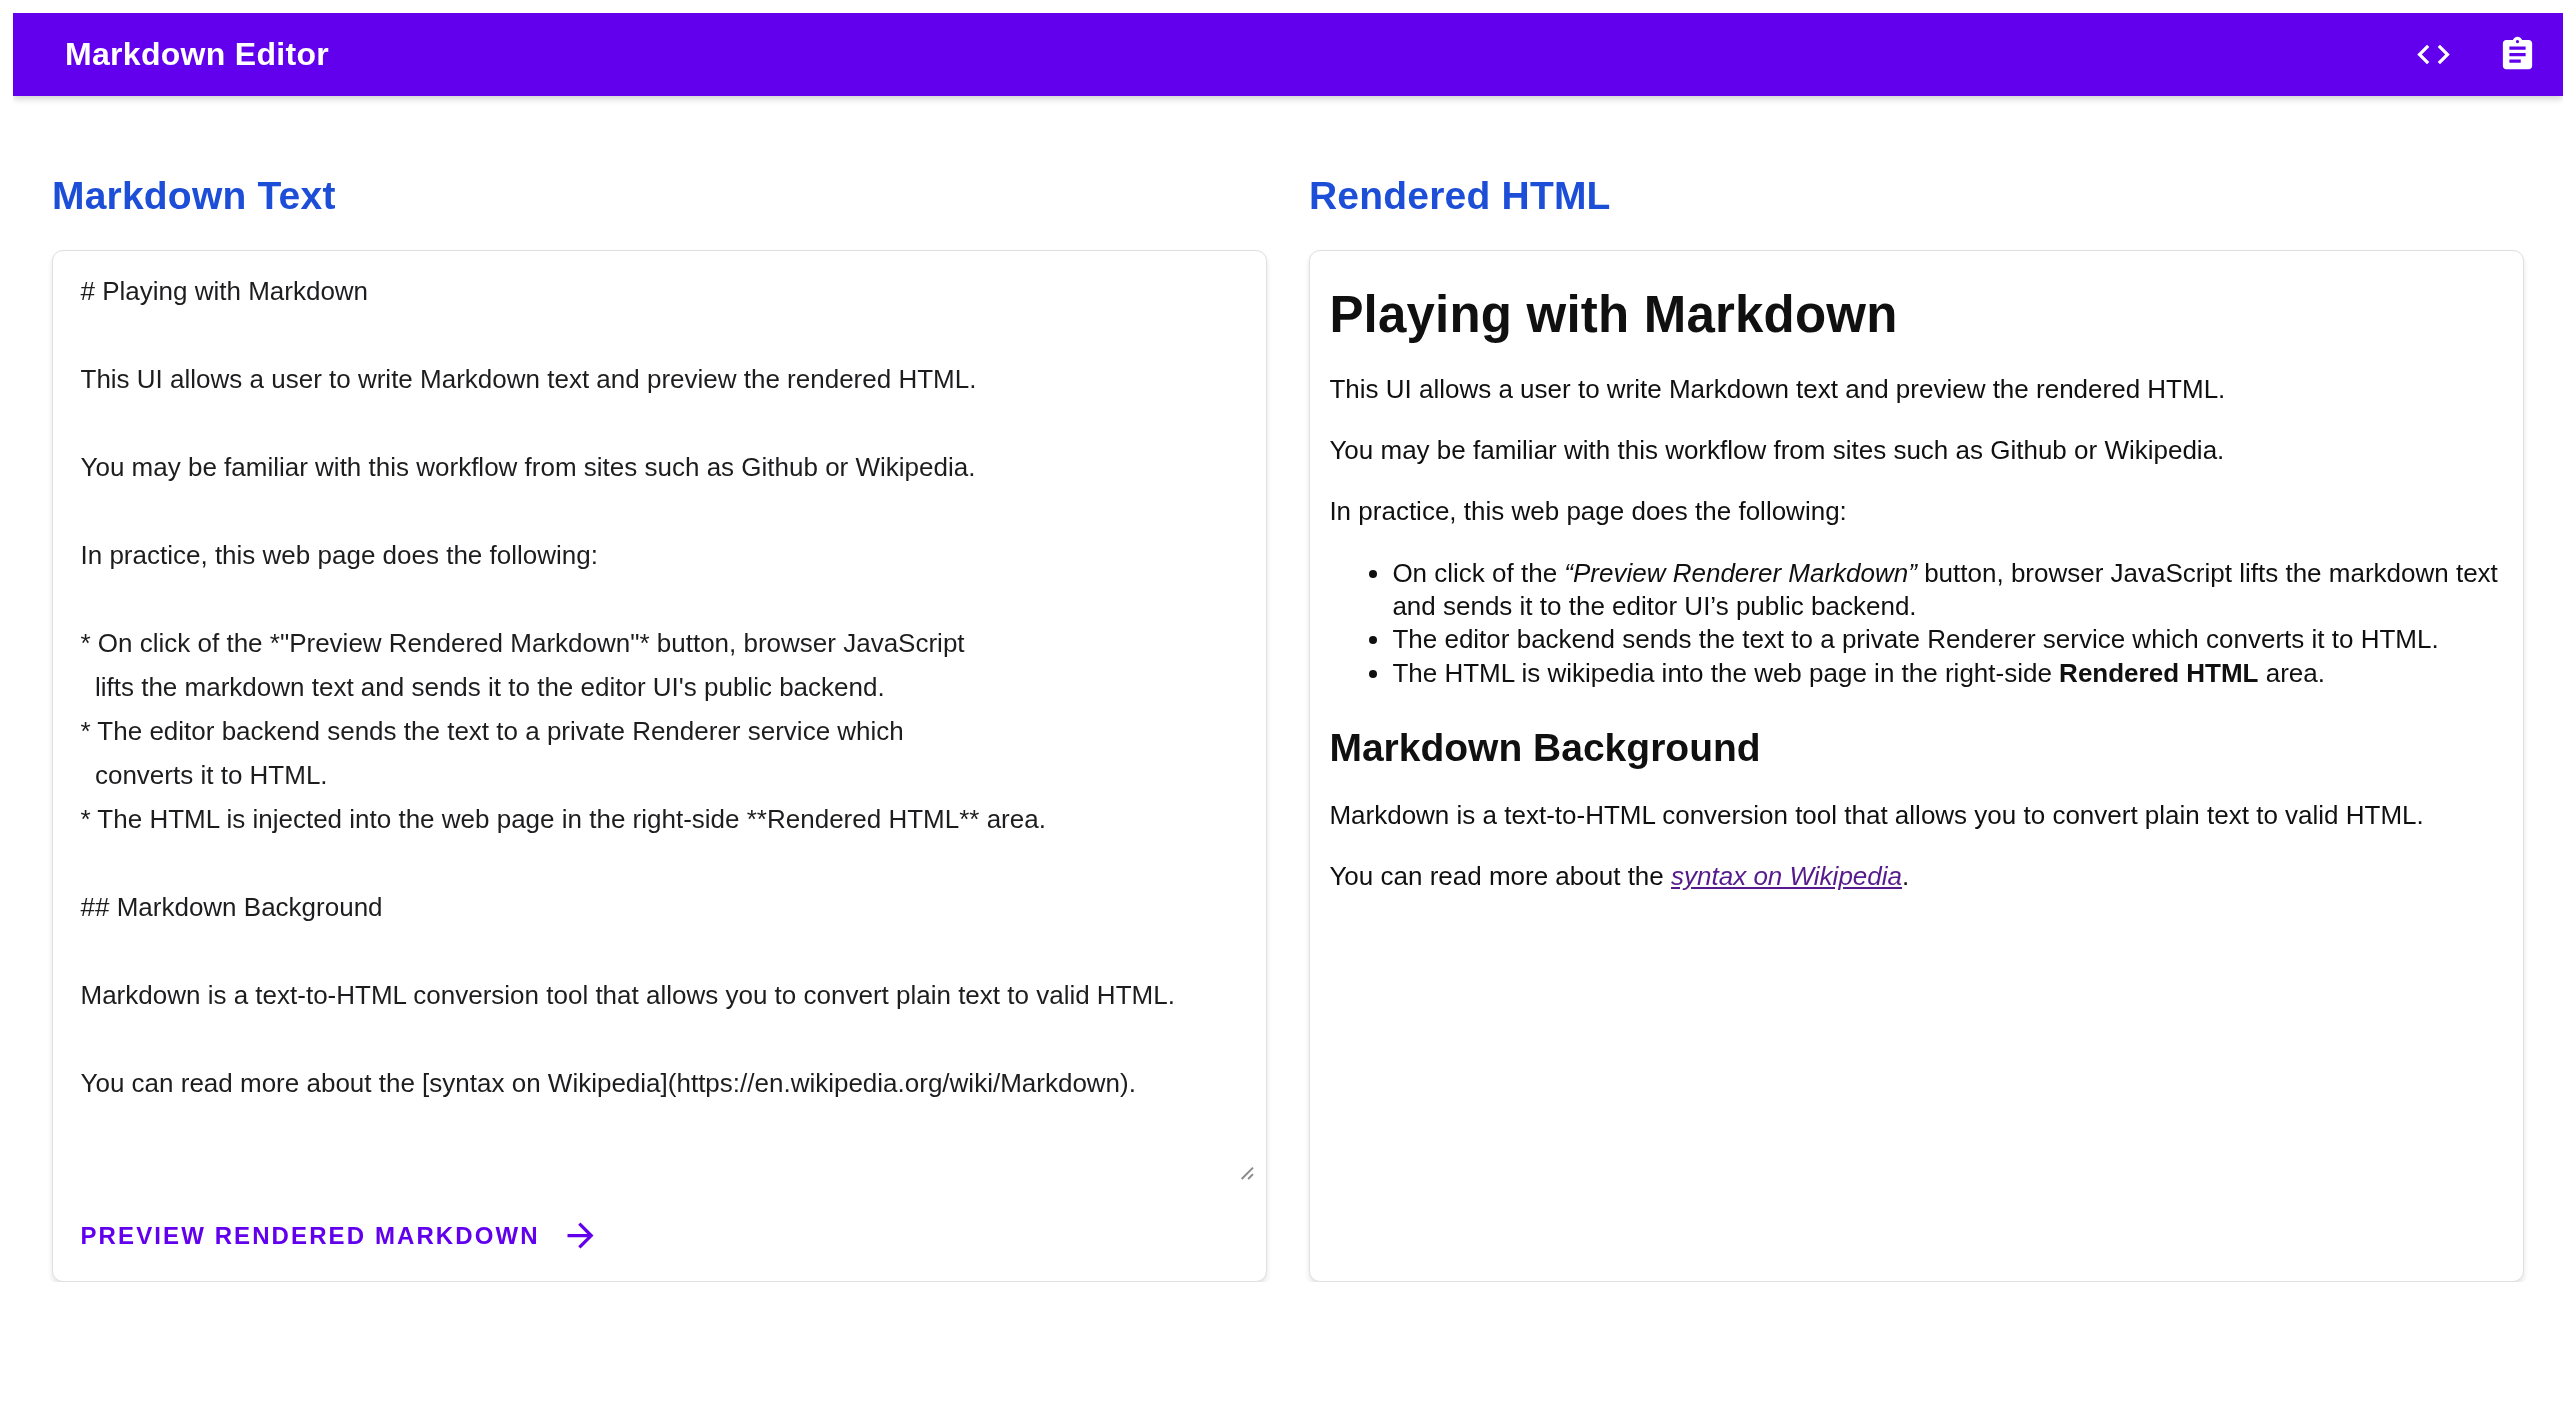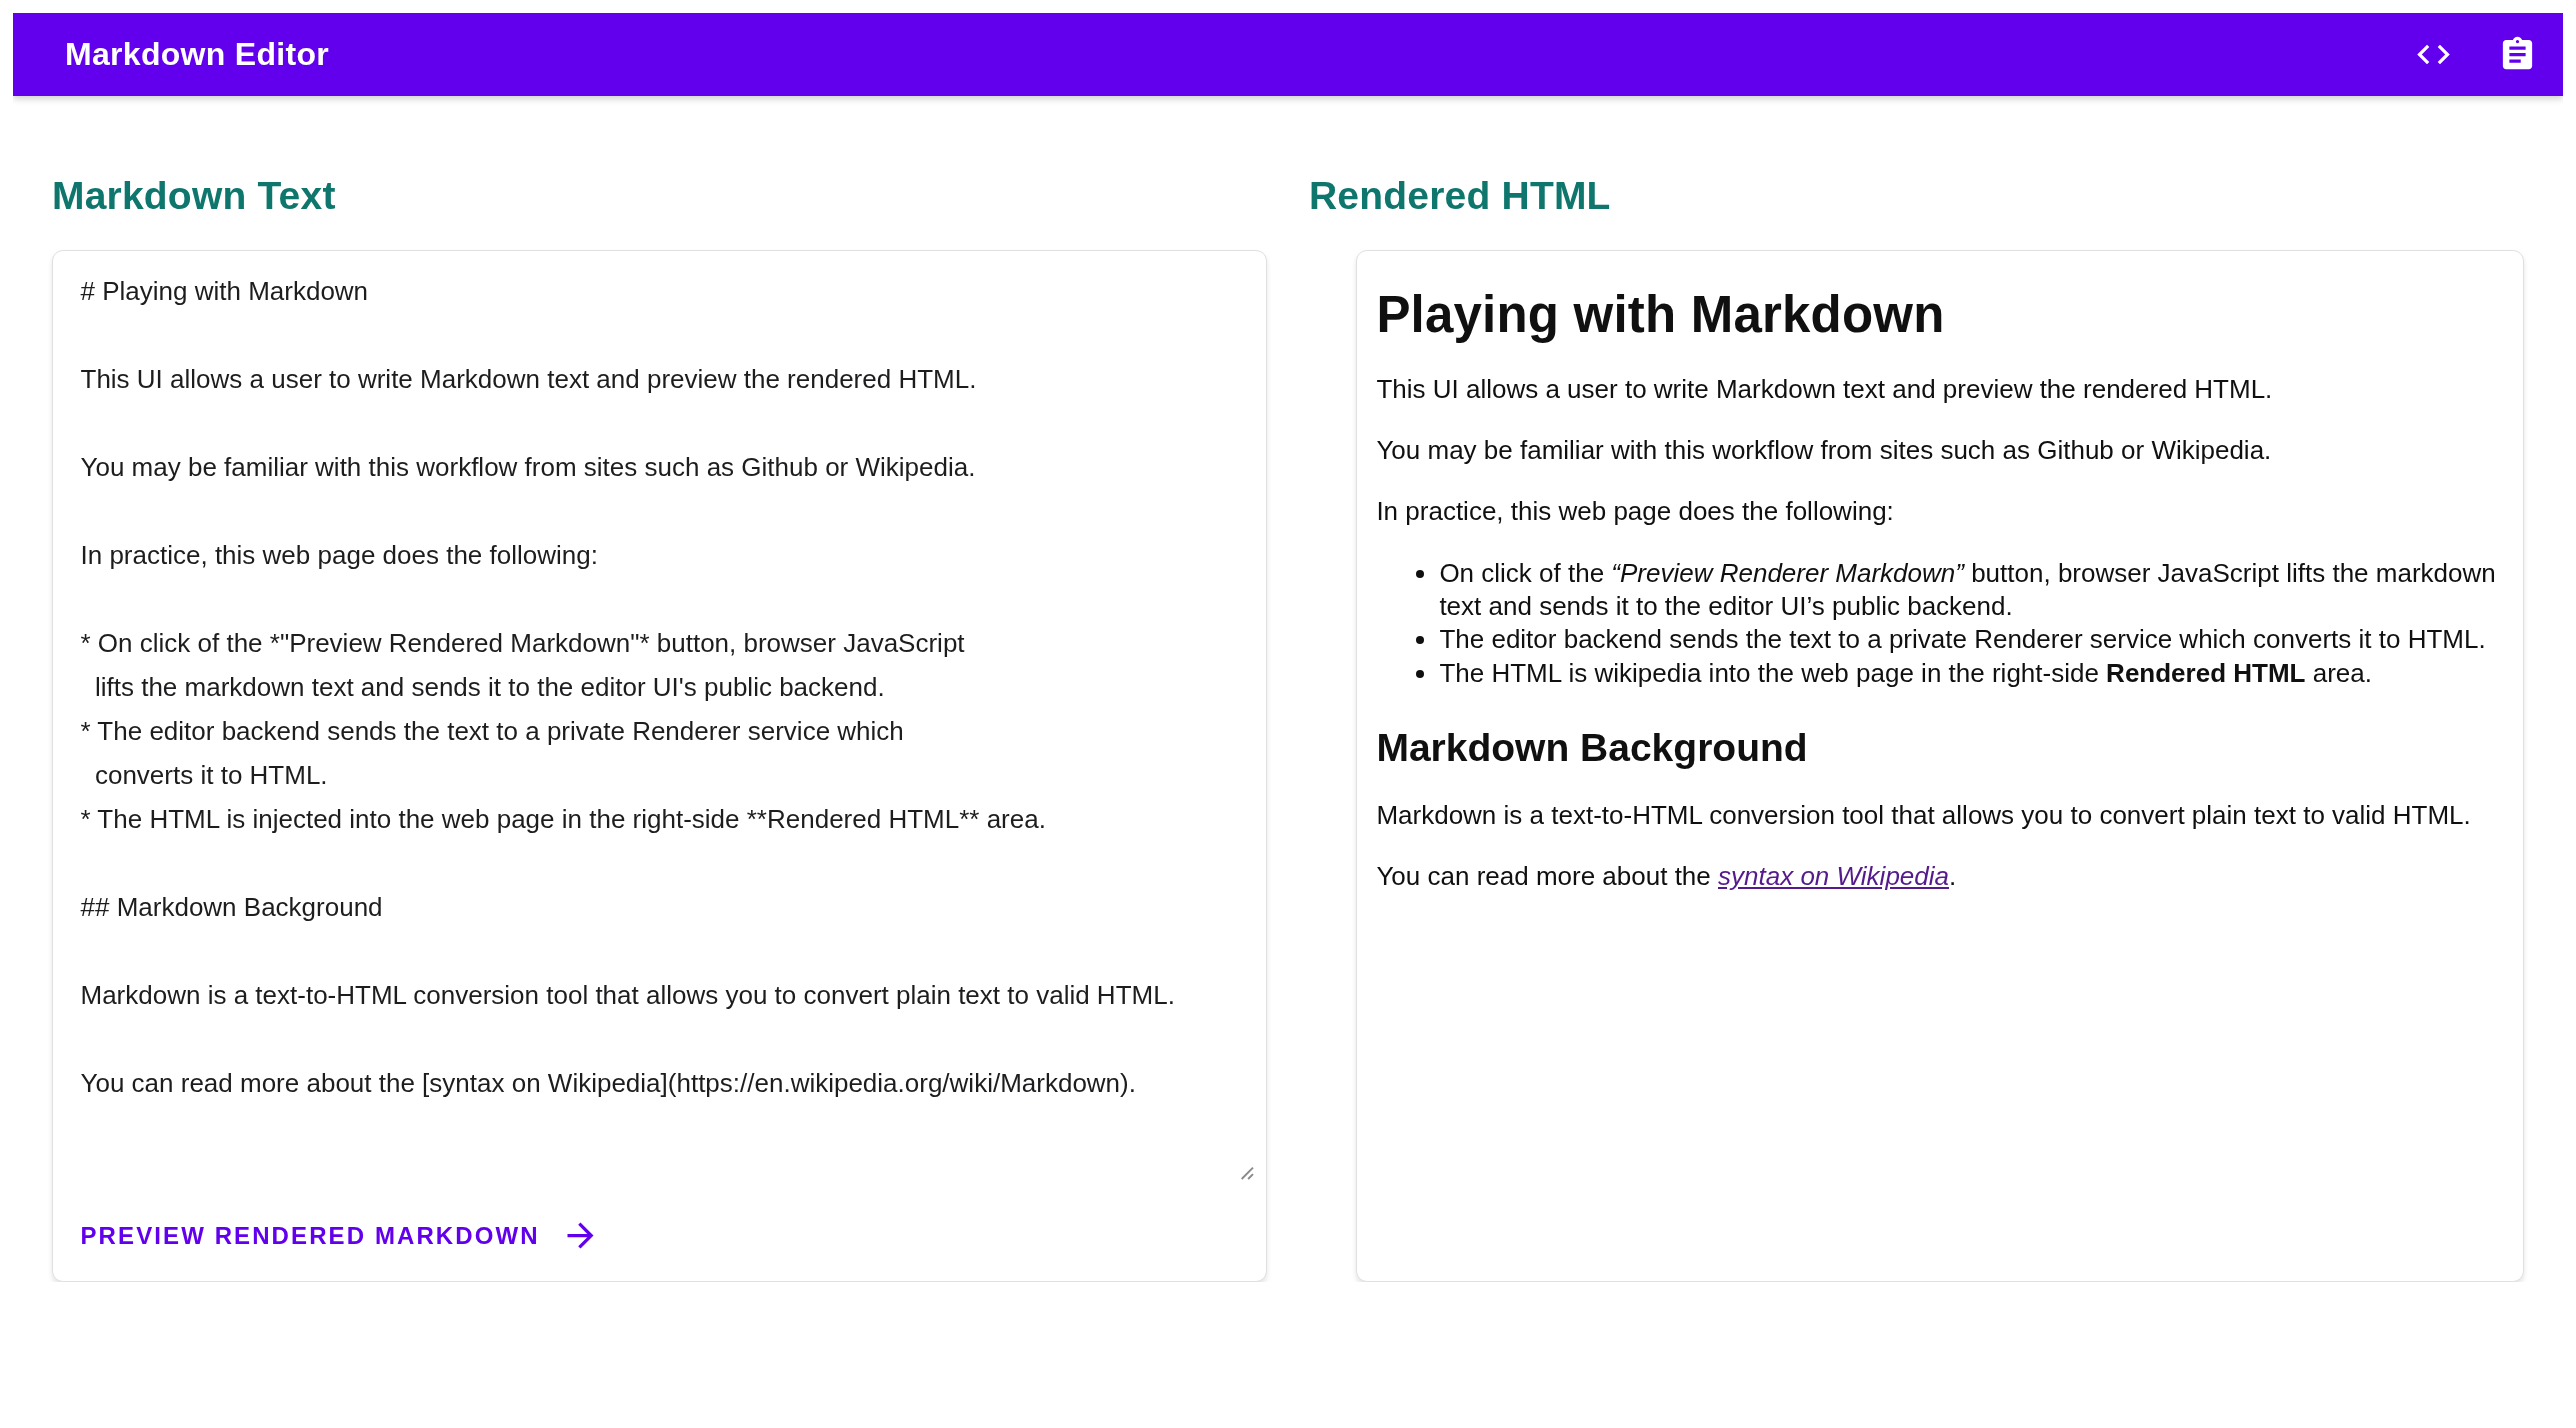--- a/index.html
+++ b/index.html
@@ -45,21 +45,21 @@
   .columns{
     display:grid;
     grid-template-columns:1fr 1fr;
     column-gap:42px;
     padding:0 39px;
     margin-top:78px;
   }
   .col-heading{
     font-size:39px;
     font-weight:700;
-    color:#0f766e;
+    color:#1d4ed8;
     margin:0 0 32px 0;
     letter-spacing:0.2px;
   }
   .card{
     border:1.6px solid var(--card-border);
     border-radius:11px;
     background:#fff;
     height:1032px;
     box-shadow:0 3.2px 5.7px rgba(0,0,0,.10);
   }
@@ -98,21 +98,20 @@
   .arrow-btn{
     background:transparent;border:none;cursor:pointer;padding:6.5px;
     display:flex;align-items:center;justify-content:center;
   }
   .arrow-btn svg{width:39px;height:39px;fill:var(--accent);display:block;}
   
   .preview-card{
     padding:0 19.4px;
     overflow:hidden;
     color:#101010;
-    margin-left:47px;
   }
   .preview-card h1{font-size:51px;font-weight:700;margin:34px 0 27.5px;letter-spacing:0.2px;}
   .preview-card h2{font-size:39px;font-weight:700;margin:36px 0 27.5px;}
   .preview-card p{font-size:26px;line-height:1.24;margin:29px 0;}
   .preview-card ul{margin:29px 0;padding-left:63px;}
   .preview-card li{font-size:26px;line-height:1.28;}
   .preview-card a{color:var(--link);text-decoration:underline;cursor:pointer;font-style:italic;}
 </style>
 </head>
 <body>

